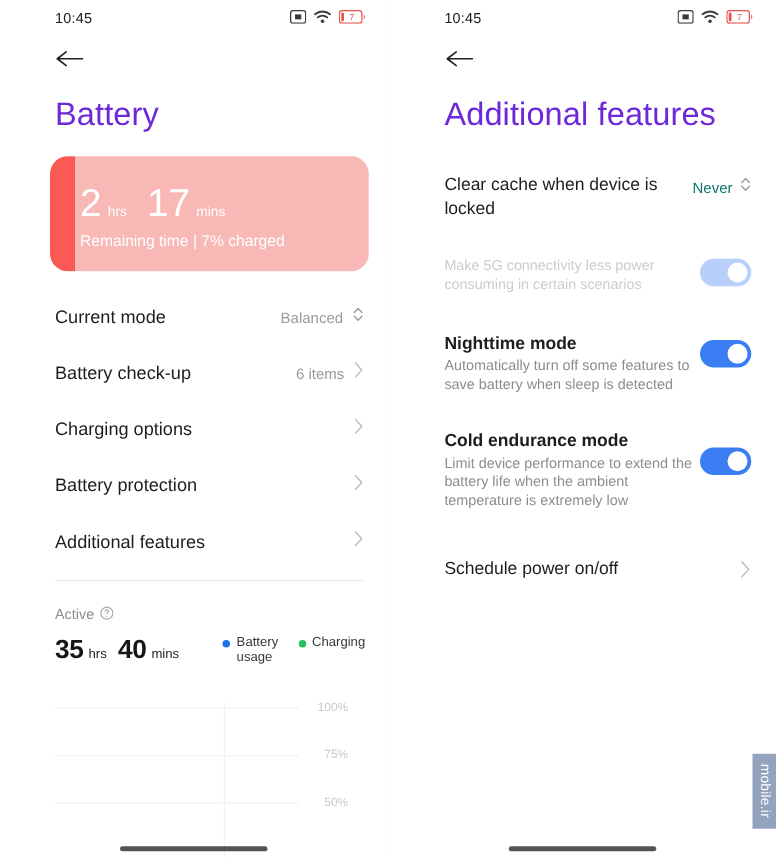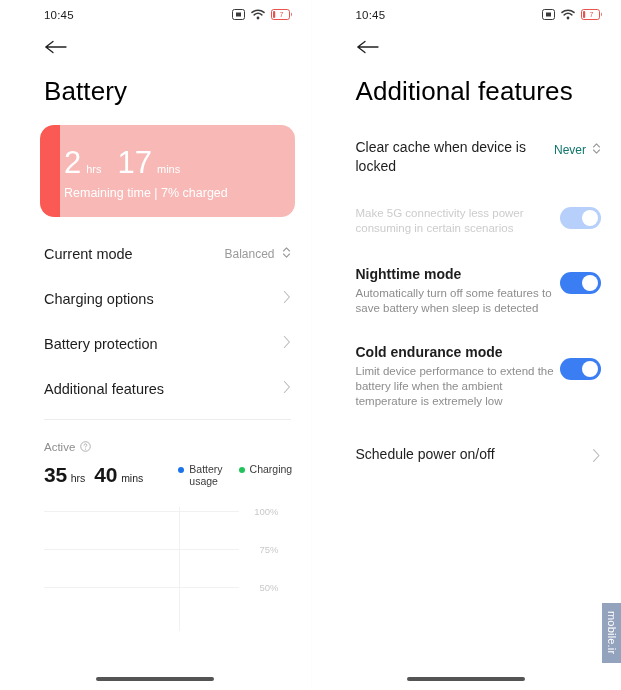--- a/index.html
+++ b/index.html
@@ -22,21 +22,21 @@
   .sysicons { display: flex; align-items: center; gap: 6px; }
   .ic { display: block; }
 
   
   .navbar { height: 34px; display: flex; align-items: center; padding-left: 20px; }
   .backbtn { width: 26px; height: 24px; display: flex; align-items: center; }
 
   
   .title {
     padding: 10px 20px 0 20px;
-    font-size: 26px; font-weight: 300; color: #000000;
+    font-size: 26px; font-weight: 300; color: #6d28d9;
     letter-spacing: .1px; line-height: 34px; white-space: nowrap;
   }
 
   
   .card-wrap { padding: 17px 16px 0 16px; }
   .bcard {
     position: relative; height: 92px; border-radius: 14px;
     background: #f7b8b6; overflow: hidden;
   }
   .bcard-fill {
@@ -68,21 +68,21 @@
   .statline { display: flex; align-items: center; margin-top: 6px; }
   .stat { display: flex; align-items: baseline; }
   .snum { font-size: 21px; font-weight: 700; color: #161616; letter-spacing: -.3px; }
   .sunit { font-size: 10.5px; color: #1d1d1d; margin-left: 4px; margin-right: 9px; }
   .legend { display: flex; align-items: flex-start; margin-left: 26px; margin-top: 1px; }
   .leg { display: flex; align-items: flex-start; gap: 5px; margin-right: 16px; }
   .dot { width: 6px; height: 6px; border-radius: 50%; margin-top: 4px; flex: none; }
   .leg-txt { font-size: 10.5px; color: #3a3a3a; line-height: 12px; max-width: 40px; }
   .leg-txt.wide { max-width: none; }
 
-  .chart { position: relative; margin-top: 20px; height: 100px; }
+  .chart { position: relative; margin-top: 30px; height: 100px; }
   .gridline { position: absolute; left: 0; right: 52px; height: 1px; background: #f1f1f1; }
   .vline { position: absolute; top: 0; bottom: -24px; width: 1px; background: #f1f1f1; }
   .ytick { position: absolute; right: 12px; font-size: 9.5px; color: #c9c9c9; transform: translateY(-50%); }
 
   
   .rrows { padding: 16px 20px 0 20px; }
   .rrow { display: flex; align-items: flex-start; justify-content: space-between; padding: 9px 0 9px 0; }
   .rrow-txt { max-width: 205px; }
   .rrow-title { font-size: 14px; color: #1d1d1d; line-height: 19px; }
   .rrow-title.dim { color: #c3c3c3; }
@@ -179,20 +179,31 @@
         <span class="row-right">
           <span class="row-value">Balanced</span>
           <span>
             <svg width="9" height="13" viewBox="0 0 9 13">
                 <path d="M1.5 5 4.5 1.8 7.5 5M1.5 8 4.5 11.2 7.5 8" fill="none" stroke="#9a9a9a" stroke-width="1.1" stroke-linecap="round" stroke-linejoin="round"></path>
               </svg>
           </span>
         </span>
       </div>
 
+      <div class="row">
+        <span class="row-label">Battery check-up</span>
+        <span class="row-right">
+          <span class="row-value">6 items</span>
+          <span>
+            <svg width="8" height="14" viewBox="0 0 8 14">
+                <path d="M1.4 1.5 6.4 7l-5 5.5" fill="none" stroke="#b9b9b9" stroke-width="1.1" stroke-linecap="round" stroke-linejoin="round"></path>
+              </svg>
+          </span>
+        </span>
+      </div>
 
       <div class="row">
         <span class="row-label">Charging options</span>
         <span class="row-right">
           <span class="row-value"></span>
           <span>
             <svg width="8" height="14" viewBox="0 0 8 14">
                 <path d="M1.4 1.5 6.4 7l-5 5.5" fill="none" stroke="#b9b9b9" stroke-width="1.1" stroke-linecap="round" stroke-linejoin="round"></path>
               </svg>
           </span>

